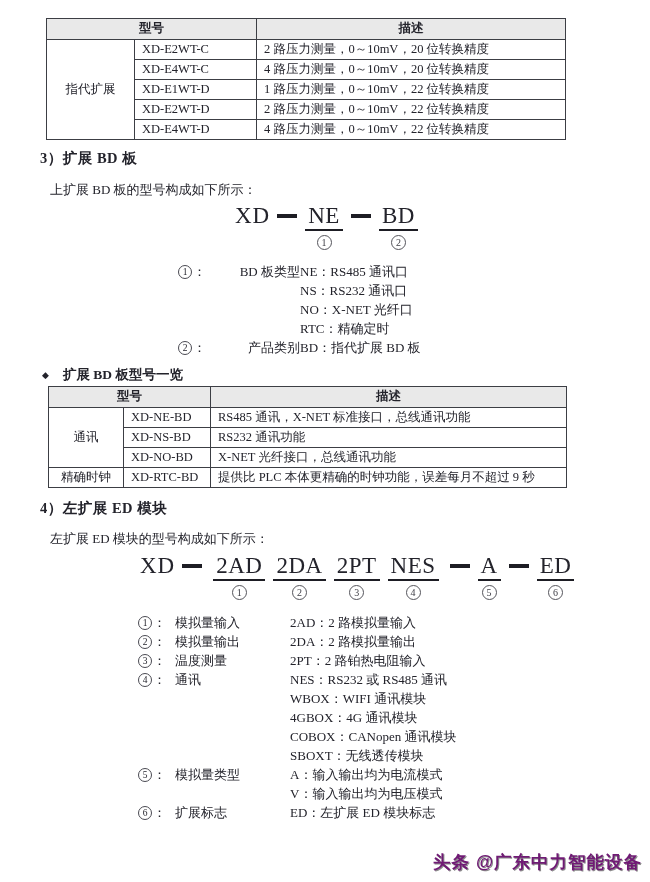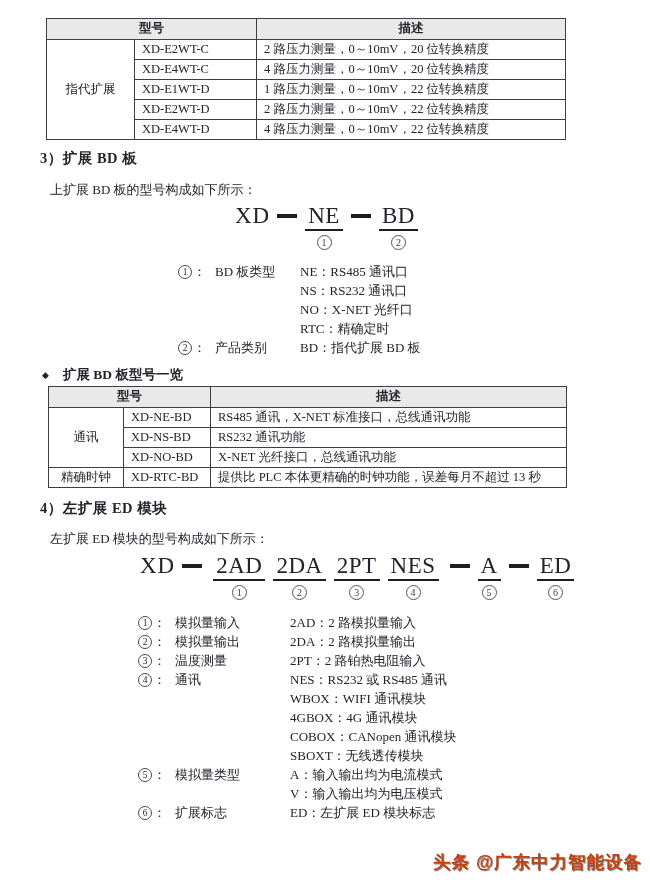--- a/index.html
+++ b/index.html
@@ -50,29 +50,29 @@
   #list1 { left:178px; top:262px; }
   #list2 { left:138px; top:613px; }
   .def-row { display:flex; align-items:flex-start; }
   .def-row span { line-height:19px; }
   .def-num { width:37px; flex:none; display:flex; align-items:center; }
   .circ-sm {
     display:inline-block; width:14px; height:14px; border:1px solid #4a4a52; border-radius:50%;
     font-size:9.5px; line-height:12.5px !important; text-align:center; margin-right:1px; flex:none;
   }
   .def-term { flex:none; }
-  #list1 .def-term { width:85px; }
+  #list1 .def-term { width:85px;text-align:right; }
   #list2 .def-term { width:115px; }
   .def-values { display:flex; flex-direction:column; }
 
   
   .watermark {
     position:absolute; top:850px; right:8px;
     font-family:"Liberation Sans","DejaVu Sans",sans-serif; font-weight:bold;
-    font-size:17.5px; letter-spacing:1px; color:#c2410c;
+    font-size:17.5px; letter-spacing:1px; color:#701a75;
     text-shadow:1px 1px 0 #8c8c8c, -1px -1px 0 #ffffff;
   }
 </style>
 </head>
 <body>
 
 <div class="page">
 
   <table class="doc-table" id="table1">
     <colgroup>
@@ -181,21 +181,21 @@
         <td class="model-cell">XD-NS-BD</td>
         <td class="desc-cell">RS232 通讯功能</td>
       </tr>
       <tr>
         <td class="model-cell">XD-NO-BD</td>
         <td class="desc-cell">X-NET 光纤接口，总线通讯功能</td>
       </tr>
       <tr>
         <td class="cat-cell">精确时钟</td>
         <td class="model-cell">XD-RTC-BD</td>
-        <td class="desc-cell">提供比 PLC 本体更精确的时钟功能，误差每月不超过 13 秒</td>
+        <td class="desc-cell">提供比 PLC 本体更精确的时钟功能，误差每月不超过 9 秒</td>
       </tr>
     </tbody>
   </table>
 
   <div class="section-heading" id="heading4">4）左扩展 ED 模块</div>
   <div class="intro" id="intro4">左扩展 ED 模块的型号构成如下所示：</div>
 
   <div class="diagram" id="diagram2">
     <span class="prefix">XD</span>
     <span class="dash"></span>

